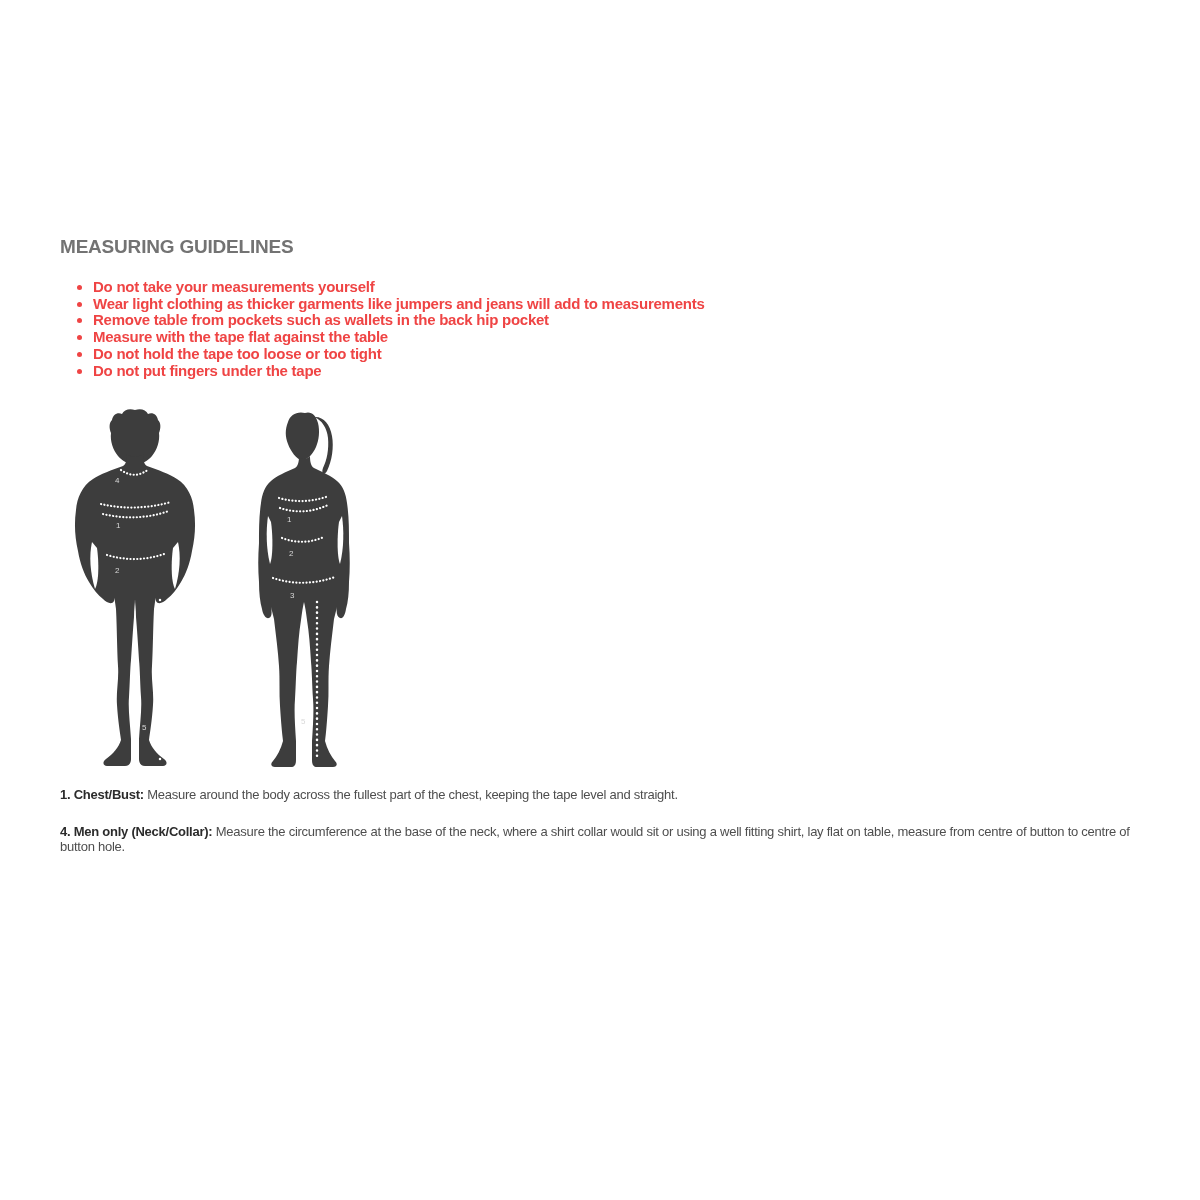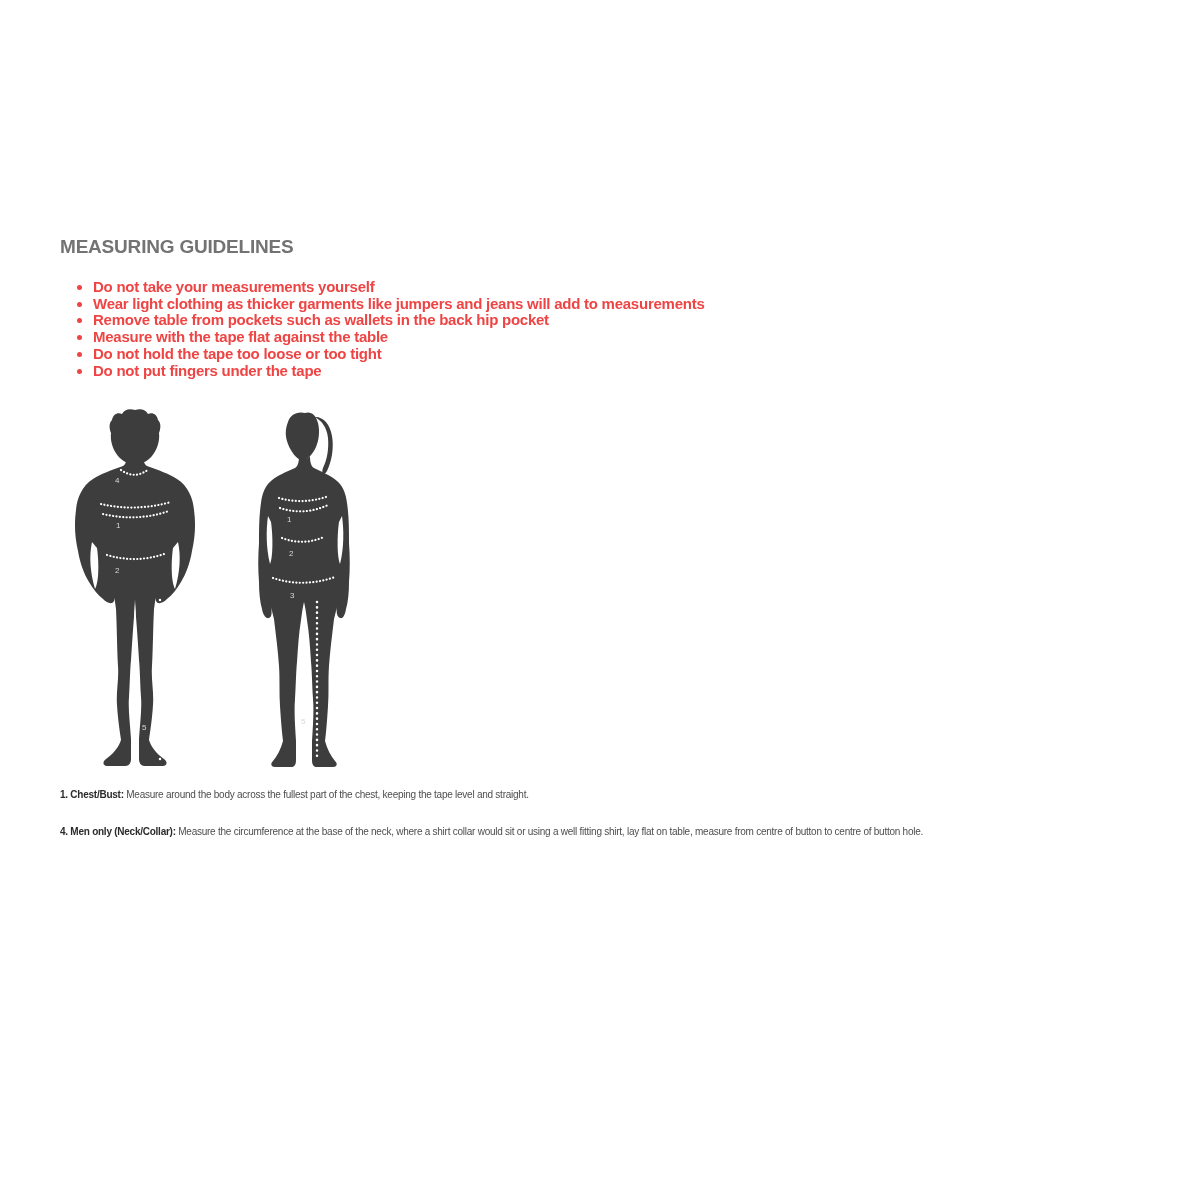--- a/index.html
+++ b/index.html
@@ -40,21 +40,21 @@
   }
   .figure-wrap {
     margin: 25px 0 0 7px;
     height: 368px;
   }
   .instructions {
     margin-top: 15px;
   }
   .instructions p {
     margin: 0 0 21.5px 0;
-    font-size: 10px;
+    font-size: 13px;
     line-height: 15px;
     color: #4e4e4e;
     letter-spacing: -0.25px;
   }
   .instructions p b {
     color: #2b2b2b;
     font-weight: bold;
   }
   
   .measure-dots {

